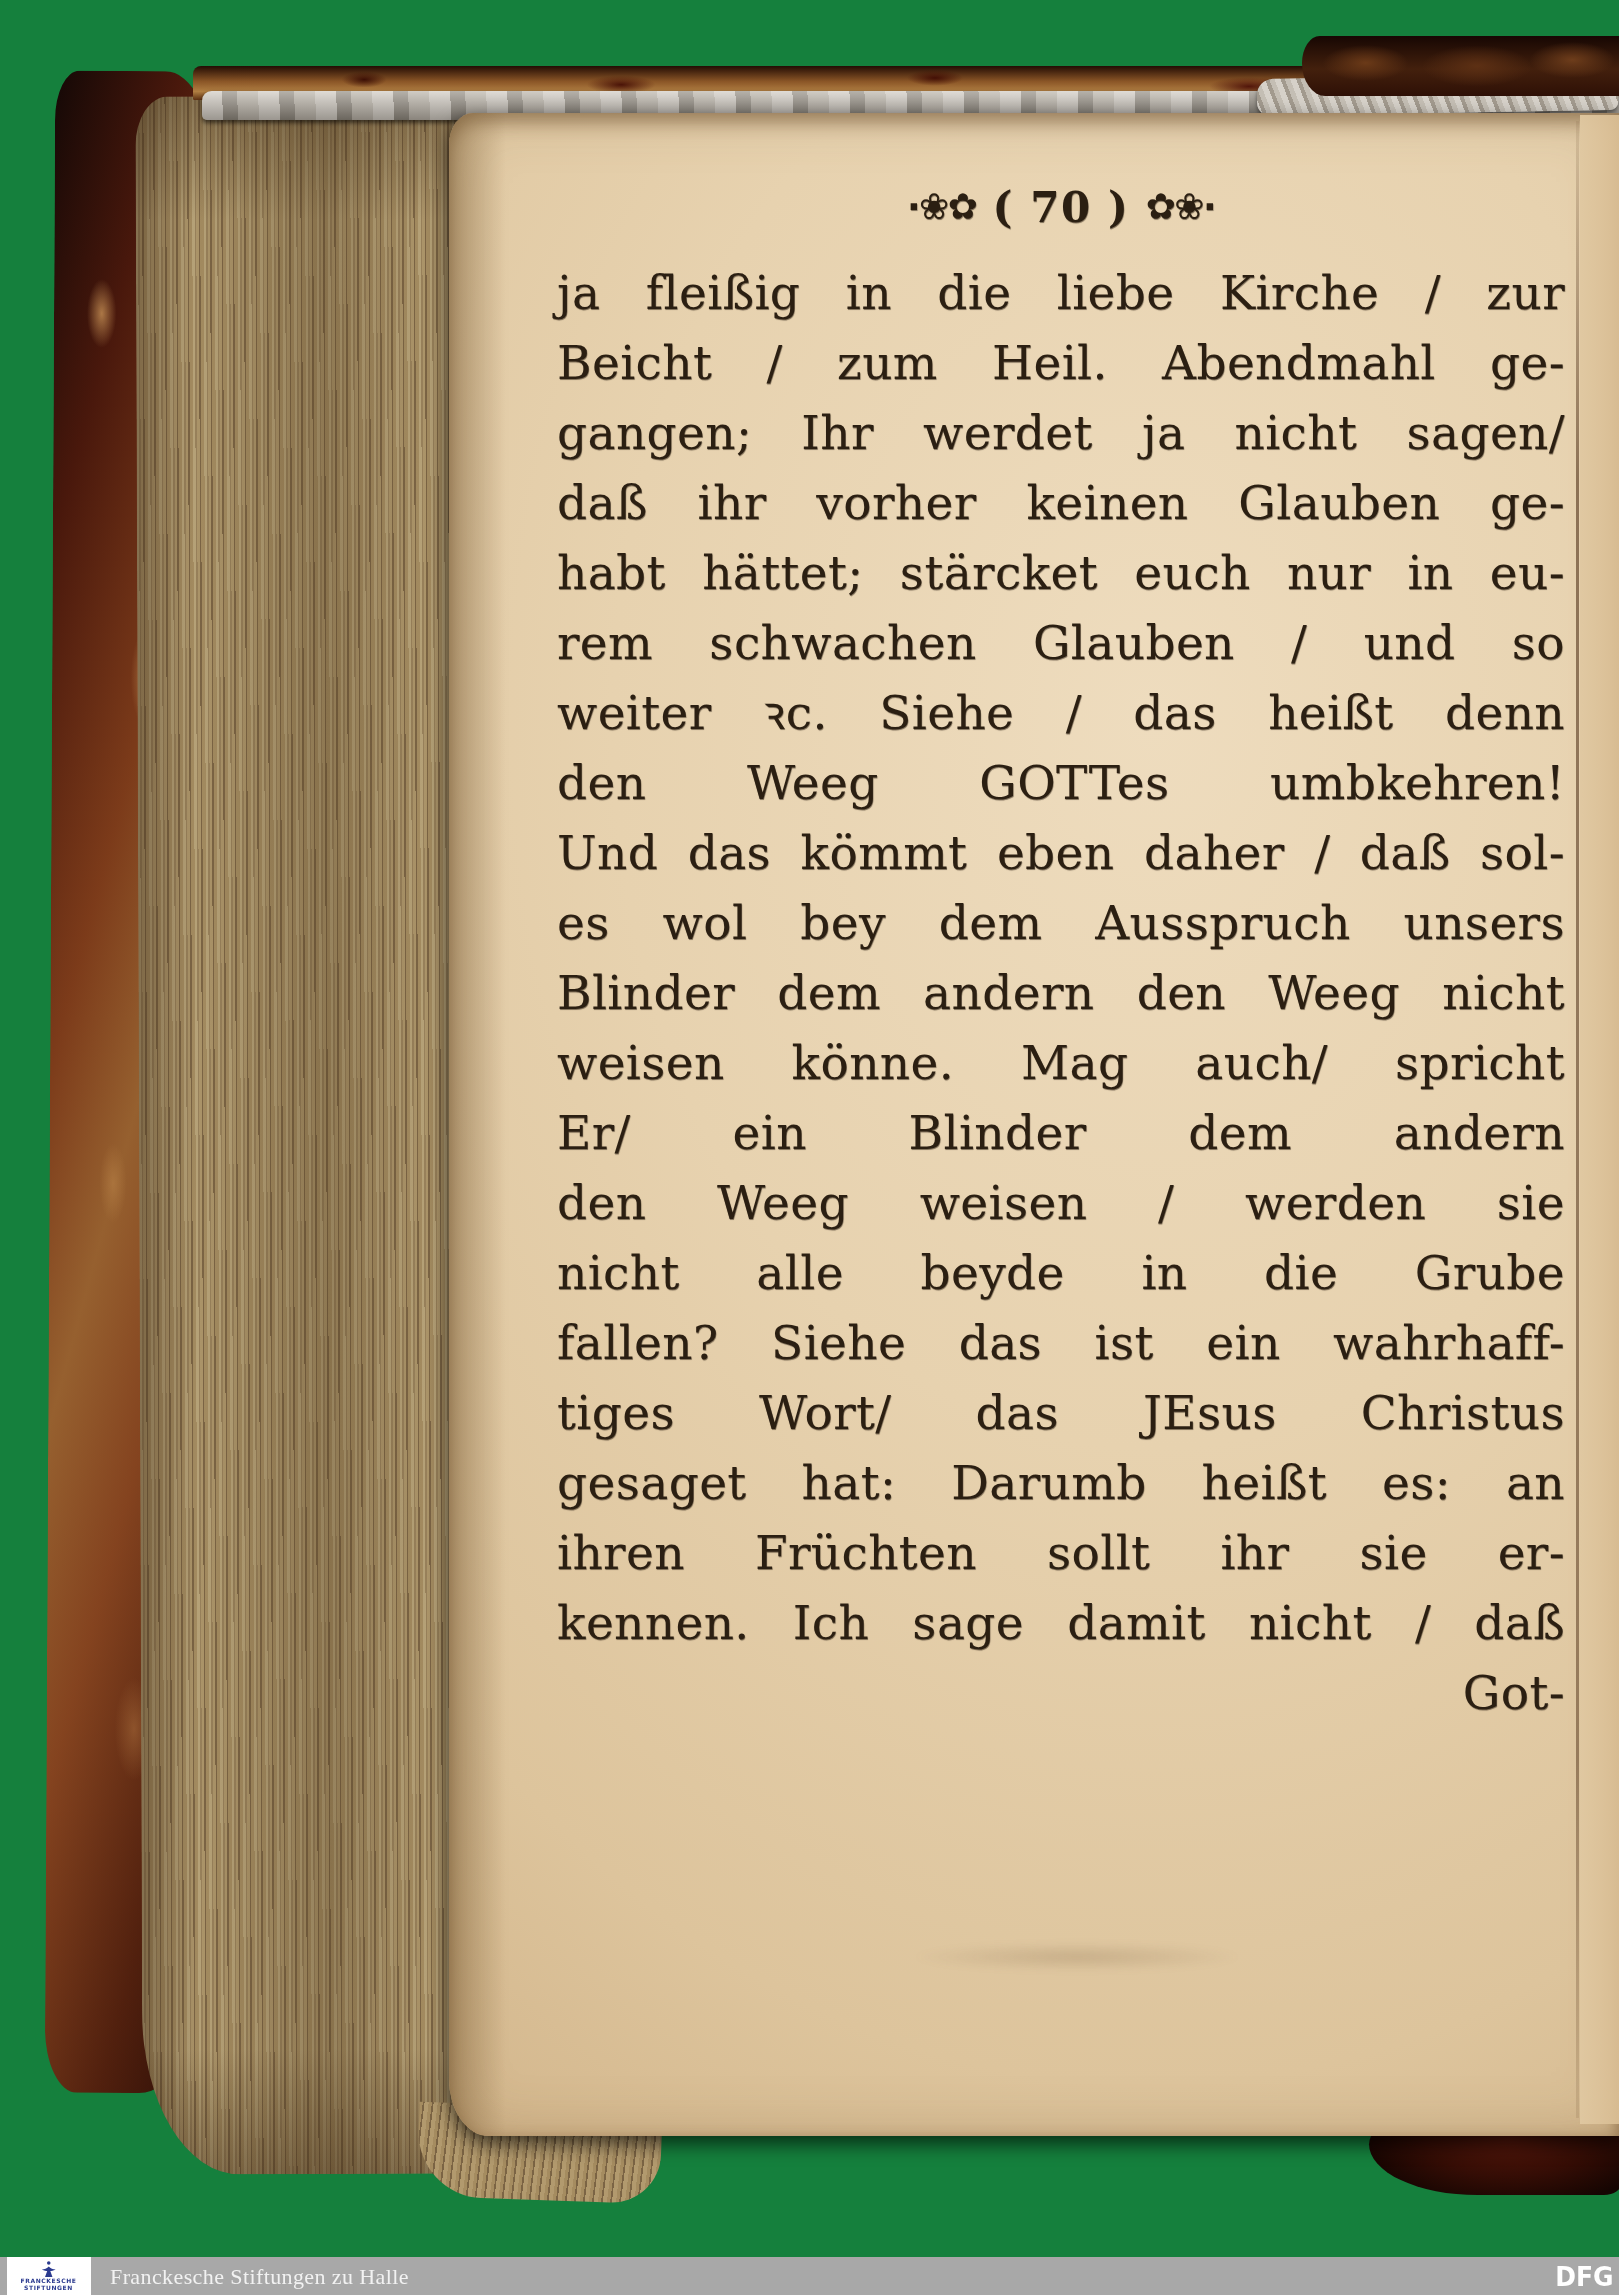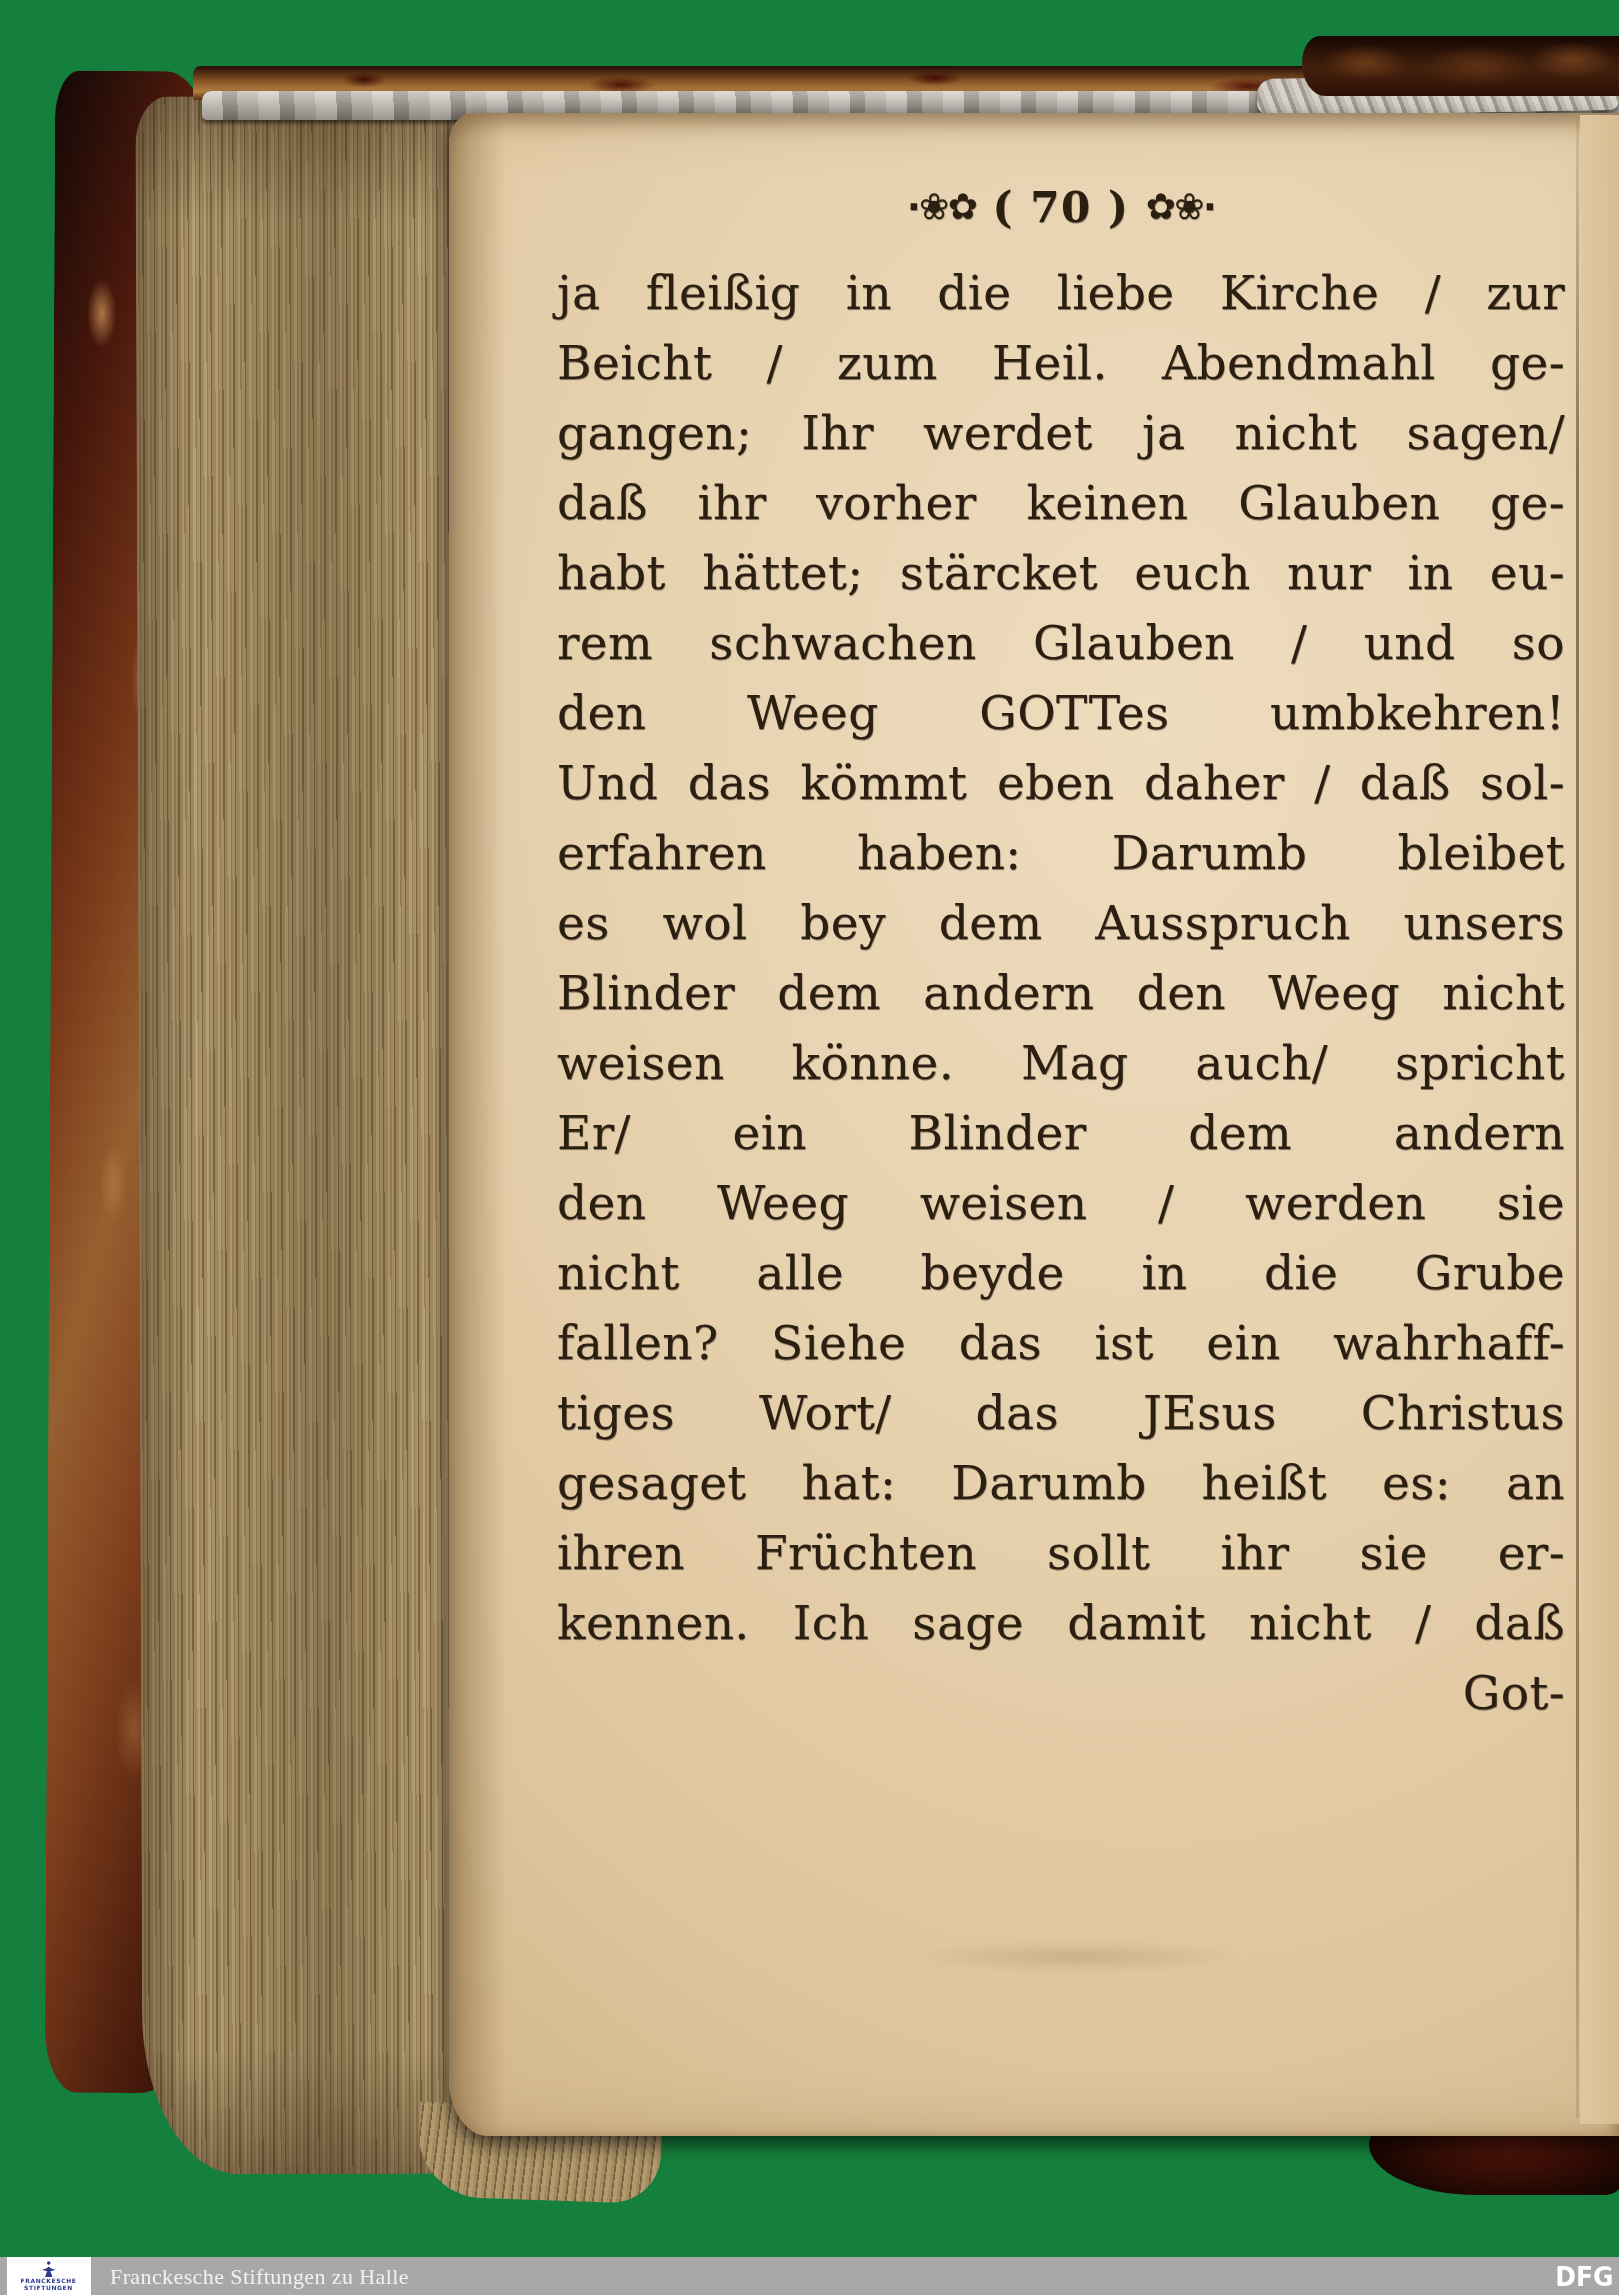--- a/index.html
+++ b/index.html
@@ -118,23 +118,23 @@
     <span class="orn">✿❀·</span>
   </div>
 
   <div class="text-block print">
     <div class="tl">ja fleißig in die liebe Kirche / zur</div>
     <div class="tl">Beicht / zum Heil. Abendmahl ge-</div>
     <div class="tl">gangen; Ihr werdet ja nicht sagen/</div>
     <div class="tl">daß ihr vorher keinen Glauben ge-</div>
     <div class="tl">habt hättet; stärcket euch nur in eu-</div>
     <div class="tl">rem schwachen Glauben / und so</div>
+    <div class="tl">weiter ꝛc.  Siehe / das heißt denn</div>
     <div class="tl">den Weeg GOTTes umbkehren!</div>
     <div class="tl">Und das kömmt eben daher / daß sol-</div>
-    <div class="tl">erfahren haben:  Darumb bleibet</div>
     <div class="tl">es wol bey dem Ausspruch unsers</div>
     <div class="tl">Blinder dem andern den Weeg nicht</div>
     <div class="tl">weisen könne.  Mag auch/ spricht</div>
     <div class="tl">Er/ ein Blinder dem andern</div>
     <div class="tl">den Weeg weisen / werden sie</div>
     <div class="tl">nicht alle beyde in die Grube</div>
     <div class="tl">fallen? Siehe das ist ein wahrhaff-</div>
     <div class="tl">tiges Wort/ das JEsus Christus</div>
     <div class="tl">gesaget hat: Darumb heißt es: an</div>
     <div class="tl">ihren Früchten sollt ihr sie er-</div>

